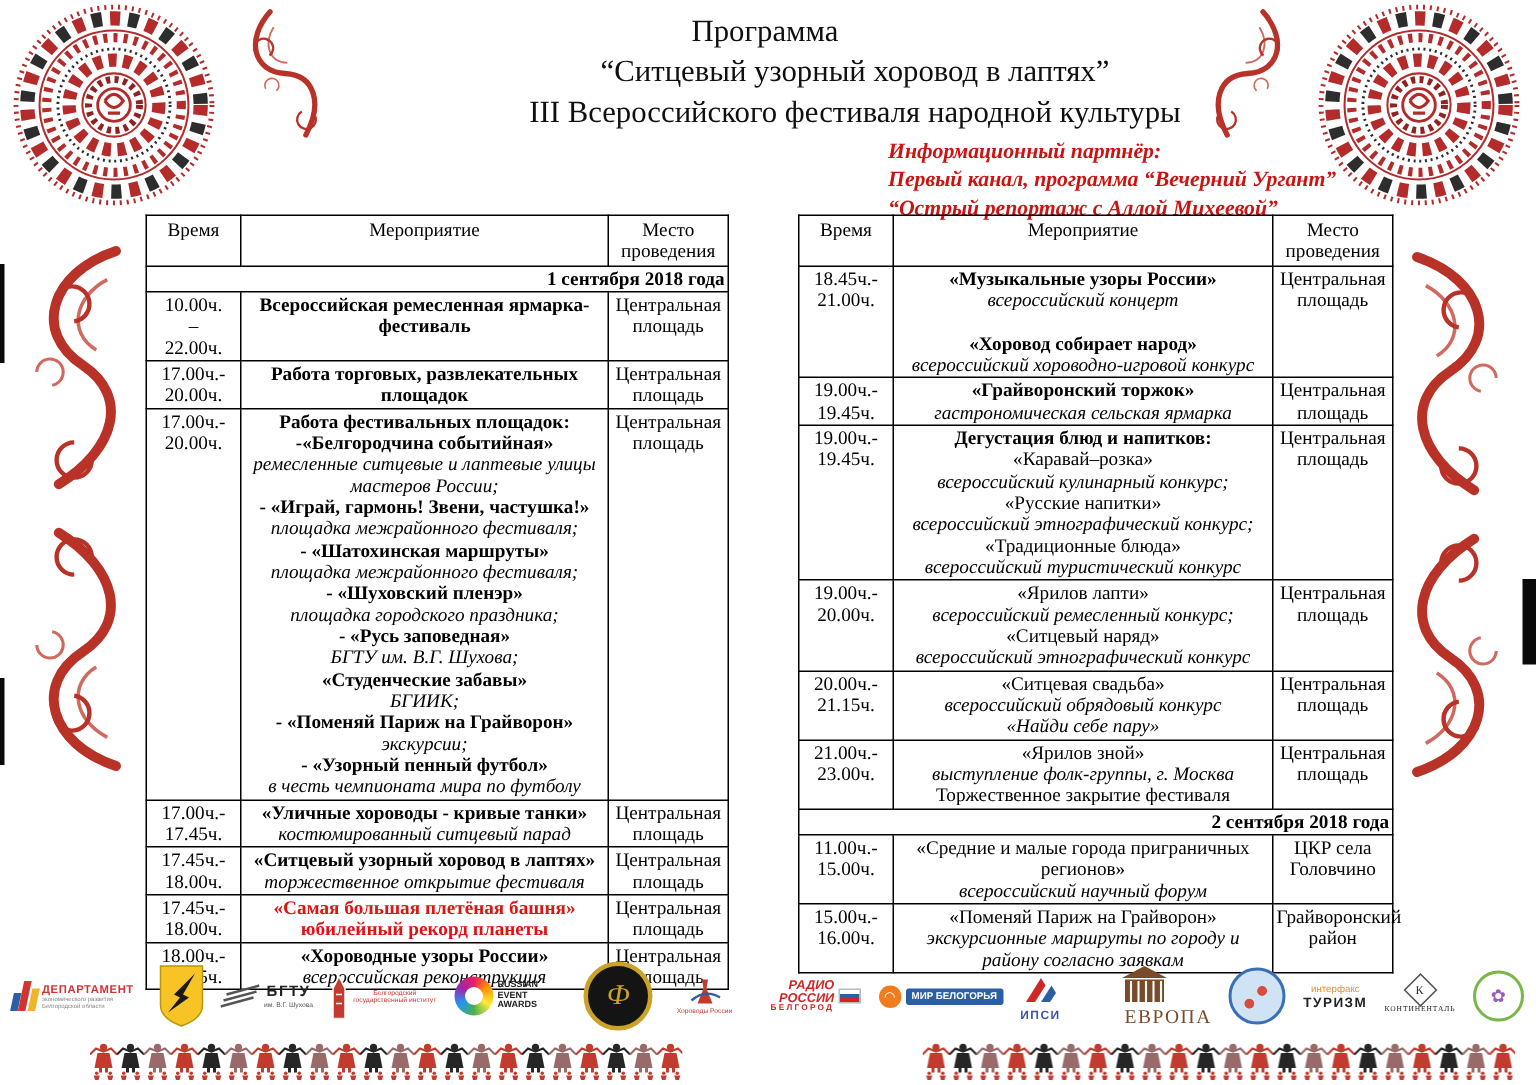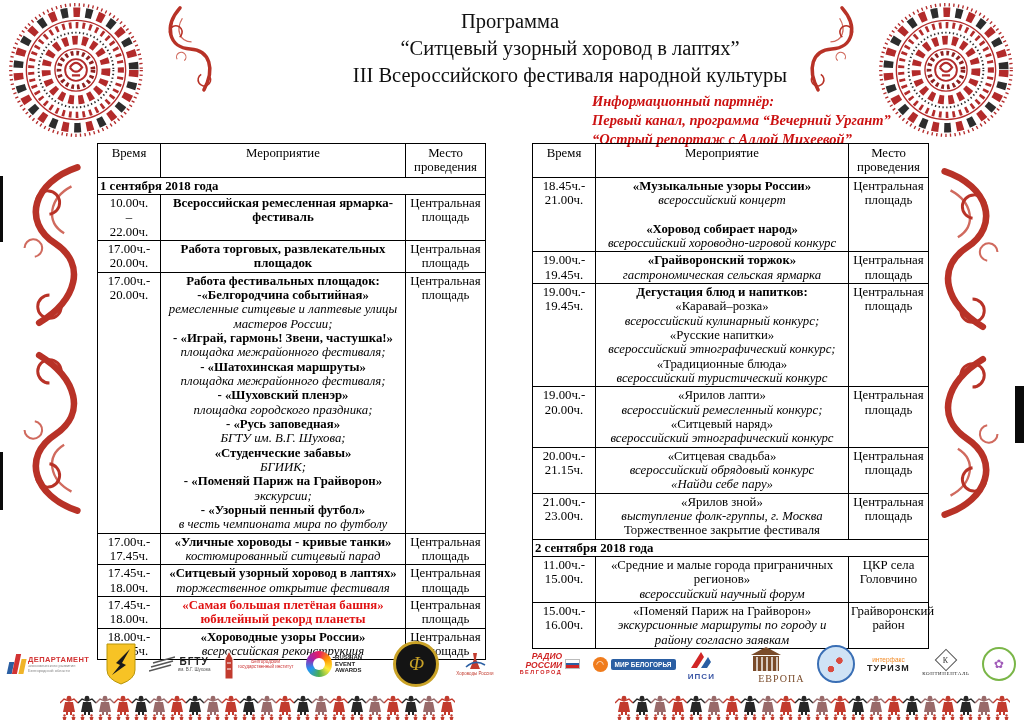--- a/index.html
+++ b/index.html
@@ -34,21 +34,21 @@
   .tbl-left{left:97px;width:389px;}
   .tbl-right{left:532px;width:397px;}
   table.schedule{border-collapse:collapse;width:100%;table-layout:fixed;
                  font-size:12.8px;line-height:1.12;}
   .schedule th,.schedule td{border:1.4px solid #000;padding:1px 2px;vertical-align:top;}
   .schedule th{font-weight:normal;text-align:center;padding:2px 1px;}
   col.c-time{width:63px;} col.c-place{width:80px;}
   td.time{text-align:center;white-space:pre-line;}
   td.event{text-align:center;}
   td.place{text-align:center;}
-  td.date{font-weight:bold;text-align:left;}
+  td.date{font-weight:bold;text-align:right;}
   .ln{min-height:0;}
   .ln.b{font-weight:bold;}
   .ln.i{font-style:italic;}
   .ln.rb{font-weight:bold;color:#e01212;}
   .ln:empty::before{content:"\00a0";}
 
   
   .logos{position:absolute;left:8px;right:8px;top:636px;height:56px;display:flex;
          align-items:center;justify-content:space-between;
          font-family:"Liberation Sans","DejaVu Sans",sans-serif;}
@@ -75,21 +75,21 @@
                font-family:"Liberation Serif",serif;font-style:italic;font-size:19px;}
   .khor-label{color:#c23b2e;font-size:4.5px;width:46px;line-height:1.2;}
   .radio-text{color:#d12626;font-weight:bold;font-style:italic;font-size:8.5px;line-height:1.05;text-align:right;}
   .radio-sub{color:#d12626;font-size:5.5px;letter-spacing:1.5px;font-style:normal;}
   .flag{width:13px;height:8px;display:block;
         background:linear-gradient(#fff 33%,#2b5fa3 33%,#2b5fa3 66%,#d12626 66%);border:.5px solid #bbb;}
   .mir-dot{width:15px;height:15px;border-radius:50%;background:#f07c1d;color:#fff;font-size:9px;
            display:flex;align-items:center;justify-content:center;}
   .mir-band{background:#2b5fa3;color:#fff;font-weight:bold;font-size:6.5px;padding:2px 4px;border-radius:2px;}
   .ipsi-label{font-weight:bold;font-size:8px;color:#3a56a5;letter-spacing:1px;}
-  .europa-label{font-family:"Liberation Serif",serif;color:#7a4b2a;font-size:10px;letter-spacing:1px;padding-left:31px;}
+  .europa-label{font-family:"Liberation Serif",serif;color:#7a4b2a;font-size:13px;letter-spacing:1px;padding-left:31px;}
   .blue-emblem-c{width:34px;height:34px;border-radius:50%;border:2px solid #3a6fb5;
                  background:radial-gradient(circle at 60% 40%, #d94b3f 0 3px, transparent 3.5px),
                             radial-gradient(circle at 35% 65%, #d94b3f 0 3px, transparent 3.5px),#cfe3f5;}
   .ifax-label{color:#f28c28;font-size:6.5px;}
   .ifax-sub{color:#222;font-weight:bold;font-size:9px;letter-spacing:1px;}
   .kont-diamond{width:14px;height:14px;border:1.2px solid #555;transform:rotate(45deg);
                 display:flex;align-items:center;justify-content:center;margin-bottom:3px;}
   .kont-k{transform:rotate(-45deg);font-family:"Liberation Serif",serif;font-size:8px;color:#333;}
   .kont-label{font-size:5px;letter-spacing:.6px;color:#222;font-family:"Liberation Serif",serif;}
   .green-emblem-c{width:30px;height:30px;border-radius:50%;border:2px solid #7ab648;

